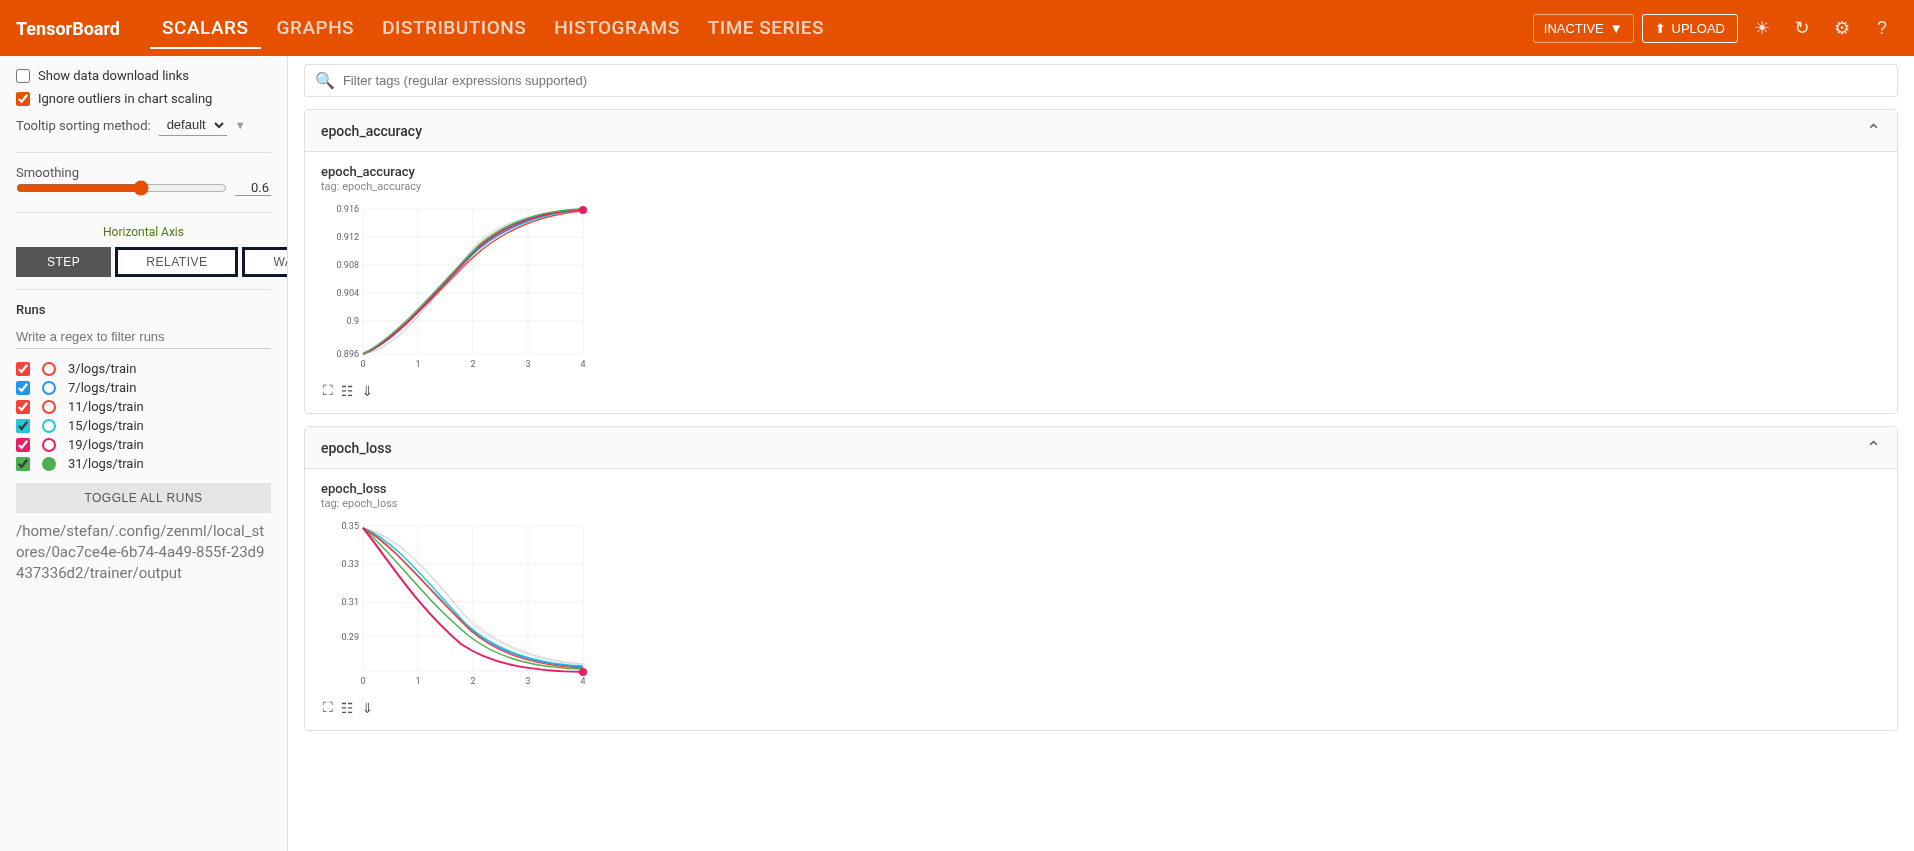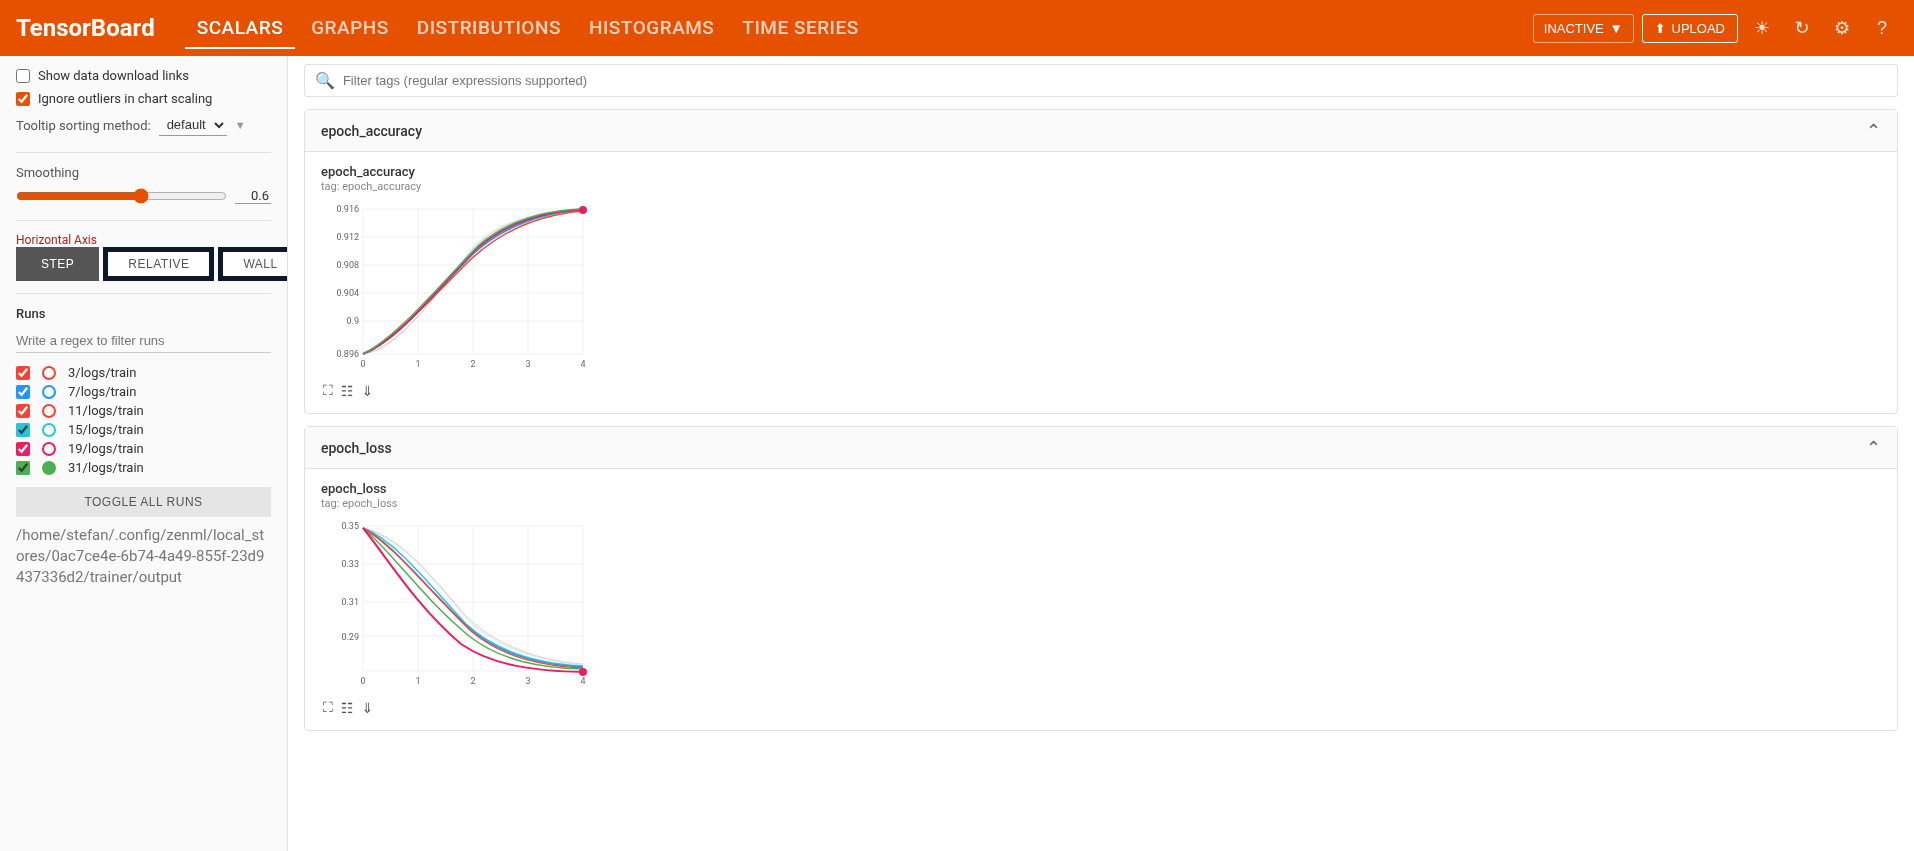--- a/index.html
+++ b/index.html
@@ -9,21 +9,21 @@
     .header {
       background: #E65100;
       height: 56px;
       display: flex;
       align-items: center;
       padding: 0 16px;
       gap: 20px;
     }
     .header-logo {
       color: #fff;
-      font-size: 24px;
+      font-size: 18px;
       font-weight: bold;
       margin-right: 10px;
       white-space: nowrap;
     }
     .header-nav {
       display: flex;
       gap: 4px;
     }
     .nav-item {
       color: rgba(255,255,255,0.75);
@@ -129,21 +129,21 @@
       border-bottom: 1px solid #999;
       background: transparent;
       font-size: 13px;
       padding: 2px 4px;
       color: #333;
       cursor: pointer;
     }
     .section-title {
       font-size: 13px;
       color: #555;
-      margin-bottom: 8px;
+      margin-bottom: 0;
       font-weight: 400;
     }
     .smoothing-row {
       display: flex;
       align-items: center;
       gap: 8px;
       margin-bottom: 16px;
     }
     .smoothing-slider {
       flex: 1;
@@ -157,31 +157,33 @@
       text-align: right;
       padding: 0 2px;
     }
     .divider {
       border: none;
       border-top: 1px solid #e0e0e0;
       margin: 12px 0;
     }
     .axis-label {
       font-size: 12px;
-      color: #b91c1c;
+      color: #4d7c0f;
+      margin-bottom: 8px;
+      text-align: center;
     }
     .axis-buttons {
       display: flex;
       gap: 4px;
       margin-bottom: 12px;
     }
     .axis-btn {
-      padding: 5px 20px;
+      padding: 5px 28px;
       font-size: 12px;
-      border: 5px solid #0f172a;
+      border: 3px solid #0f172a;
       background: #fff;
       cursor: pointer;
       color: #555;
       letter-spacing: 0.5px;
     }
     .axis-btn.active {
       background: #555;
       color: #fff;
       border-color: #555;
     }

